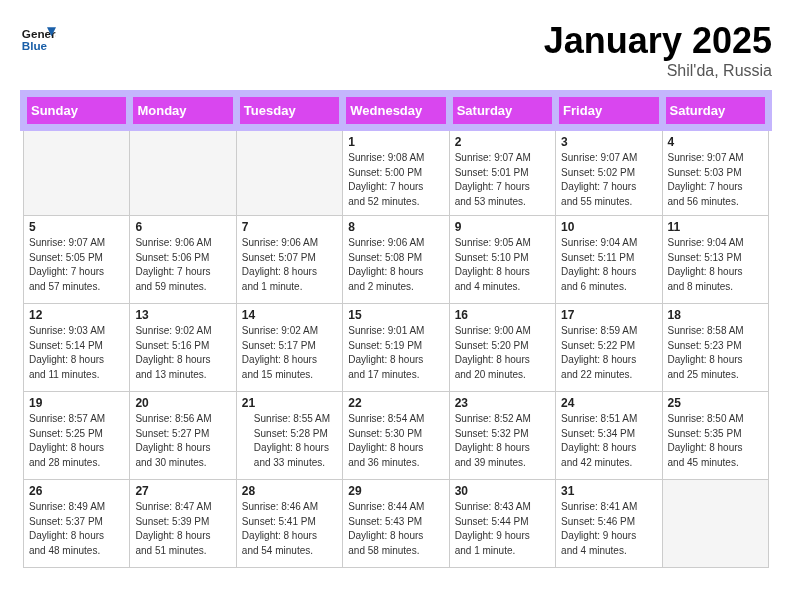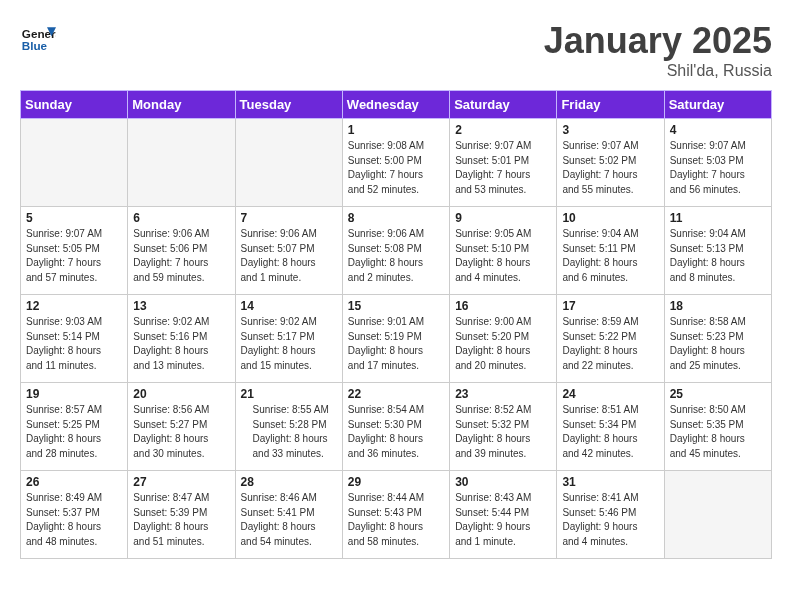--- a/index.html
+++ b/index.html
@@ -24,39 +24,39 @@
     .logo-icon {
       width: 36px;
       height: 36px;
     }
     .title-block {
       text-align: right;
     }
     .month-title {
       font-size: 36px;
       font-weight: bold;
-      color: #404040;
+      color: #000000;
     }
     .subtitle {
       font-size: 16px;
       color: #555;
     }
     table {
       width: 100%;
       border-collapse: collapse;
       table-layout: fixed;
     }
     thead th {
-      background-color: #6d28d9;
+      background-color: #d946ef;
       color: #fff;
       font-size: 13px;
       font-weight: bold;
       padding: 6px 4px;
       text-align: left;
-      border: 1px solid #c4b5fd;
+      border: 7px solid #c4b5fd;
     }
     td {
       border: 1px solid #ccc;
       vertical-align: top;
       padding: 4px 5px;
       font-size: 10.5px;
       color: #222;
       height: 88px;
       background: #fff;
     }

